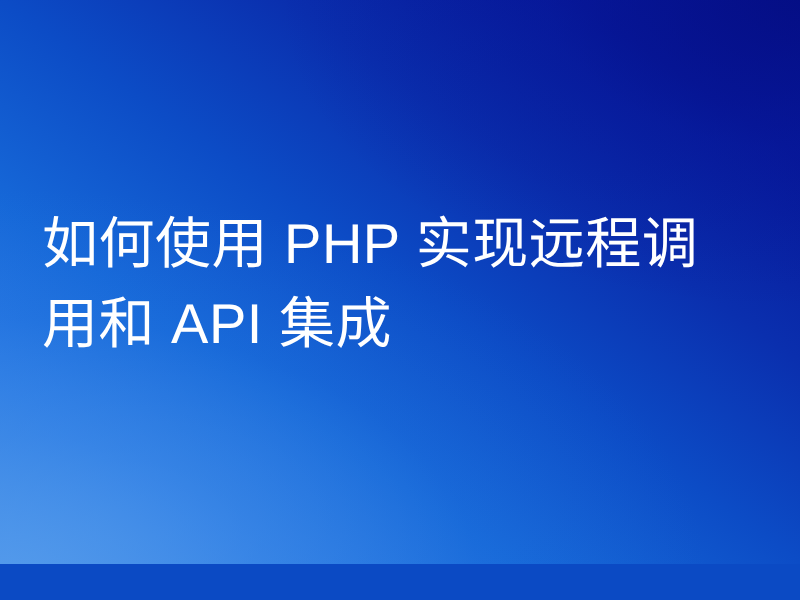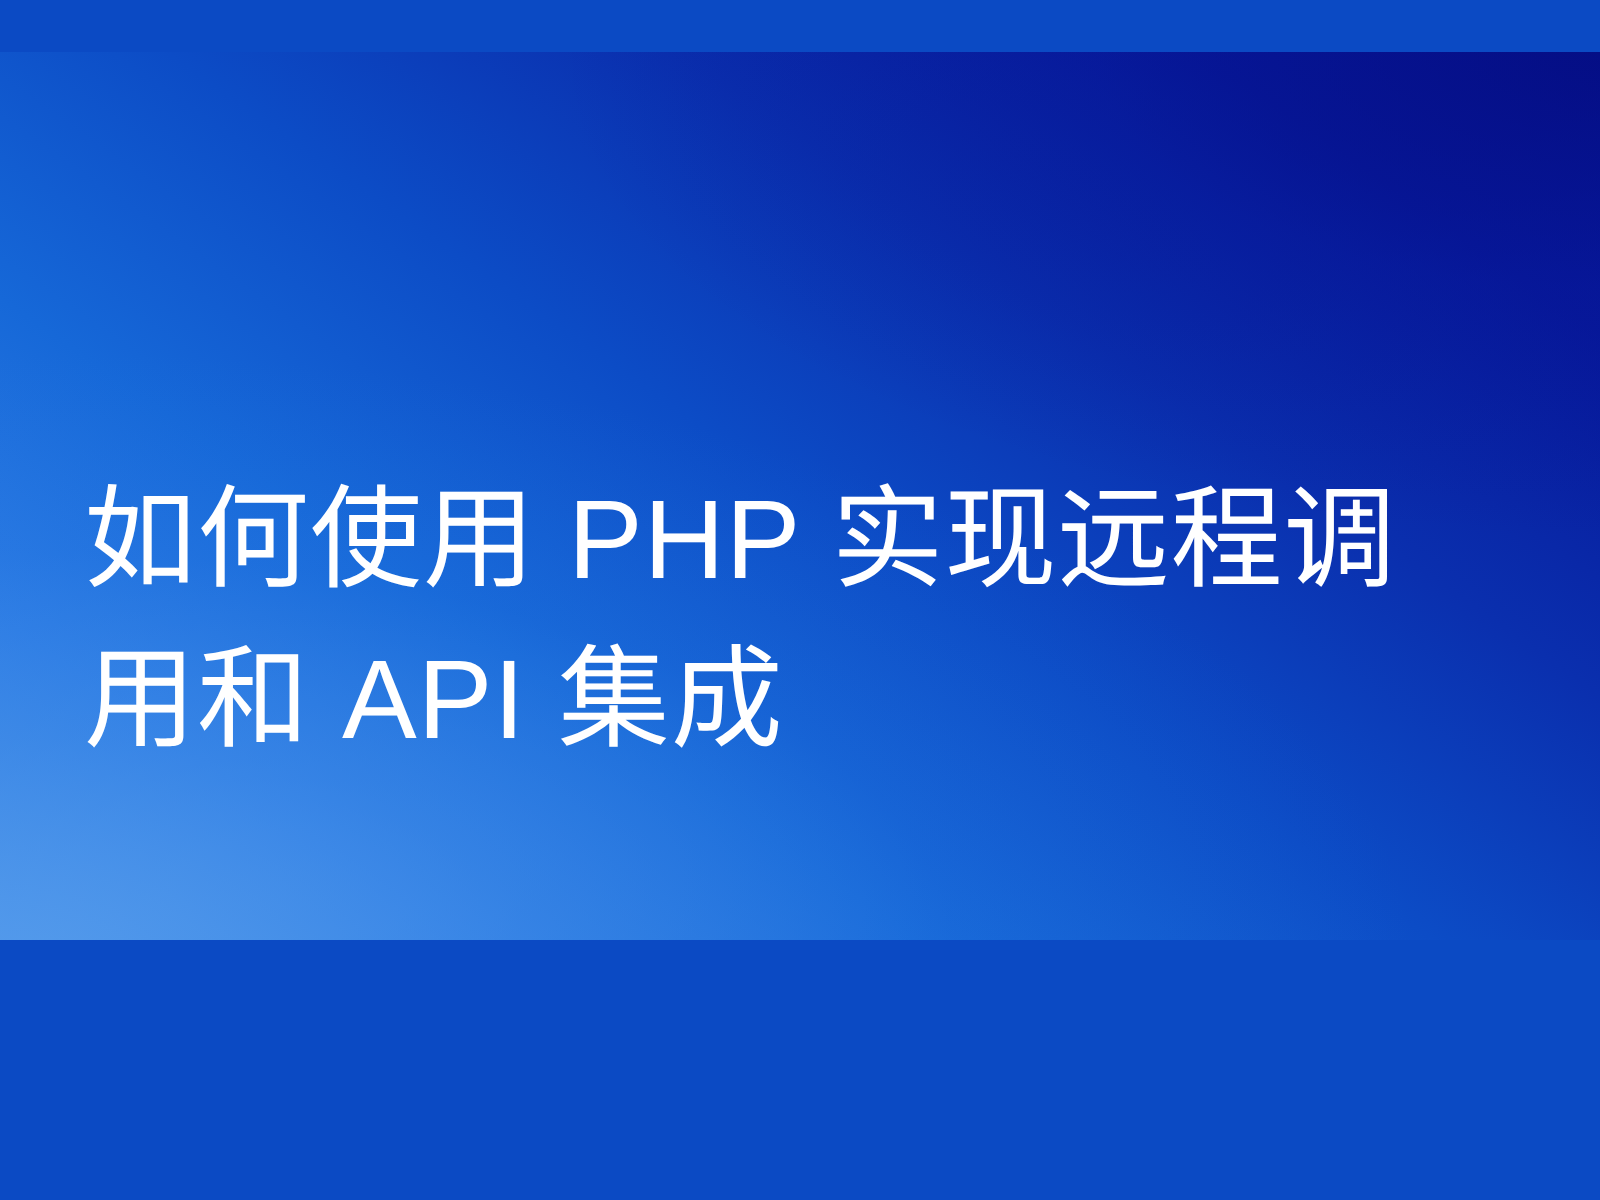--- a/index.html
+++ b/index.html
@@ -13,24 +13,23 @@
 
   body {
     font-family: "Liberation Sans", "DejaVu Sans", sans-serif;
     background: #0B4AC4;
   }
 
   
   .banner {
     position: relative;
     width: 800px;
-    height: 444px;
+    height: 564px;
     overflow: hidden;
     box-sizing: border-box;
-    margin-top: 26px;
   }
 
   
   .banner-bg {
     position: absolute;
     inset: 0;
     background: linear-gradient(
       215deg,
       #061394 0%,
       #07199B 14%,

